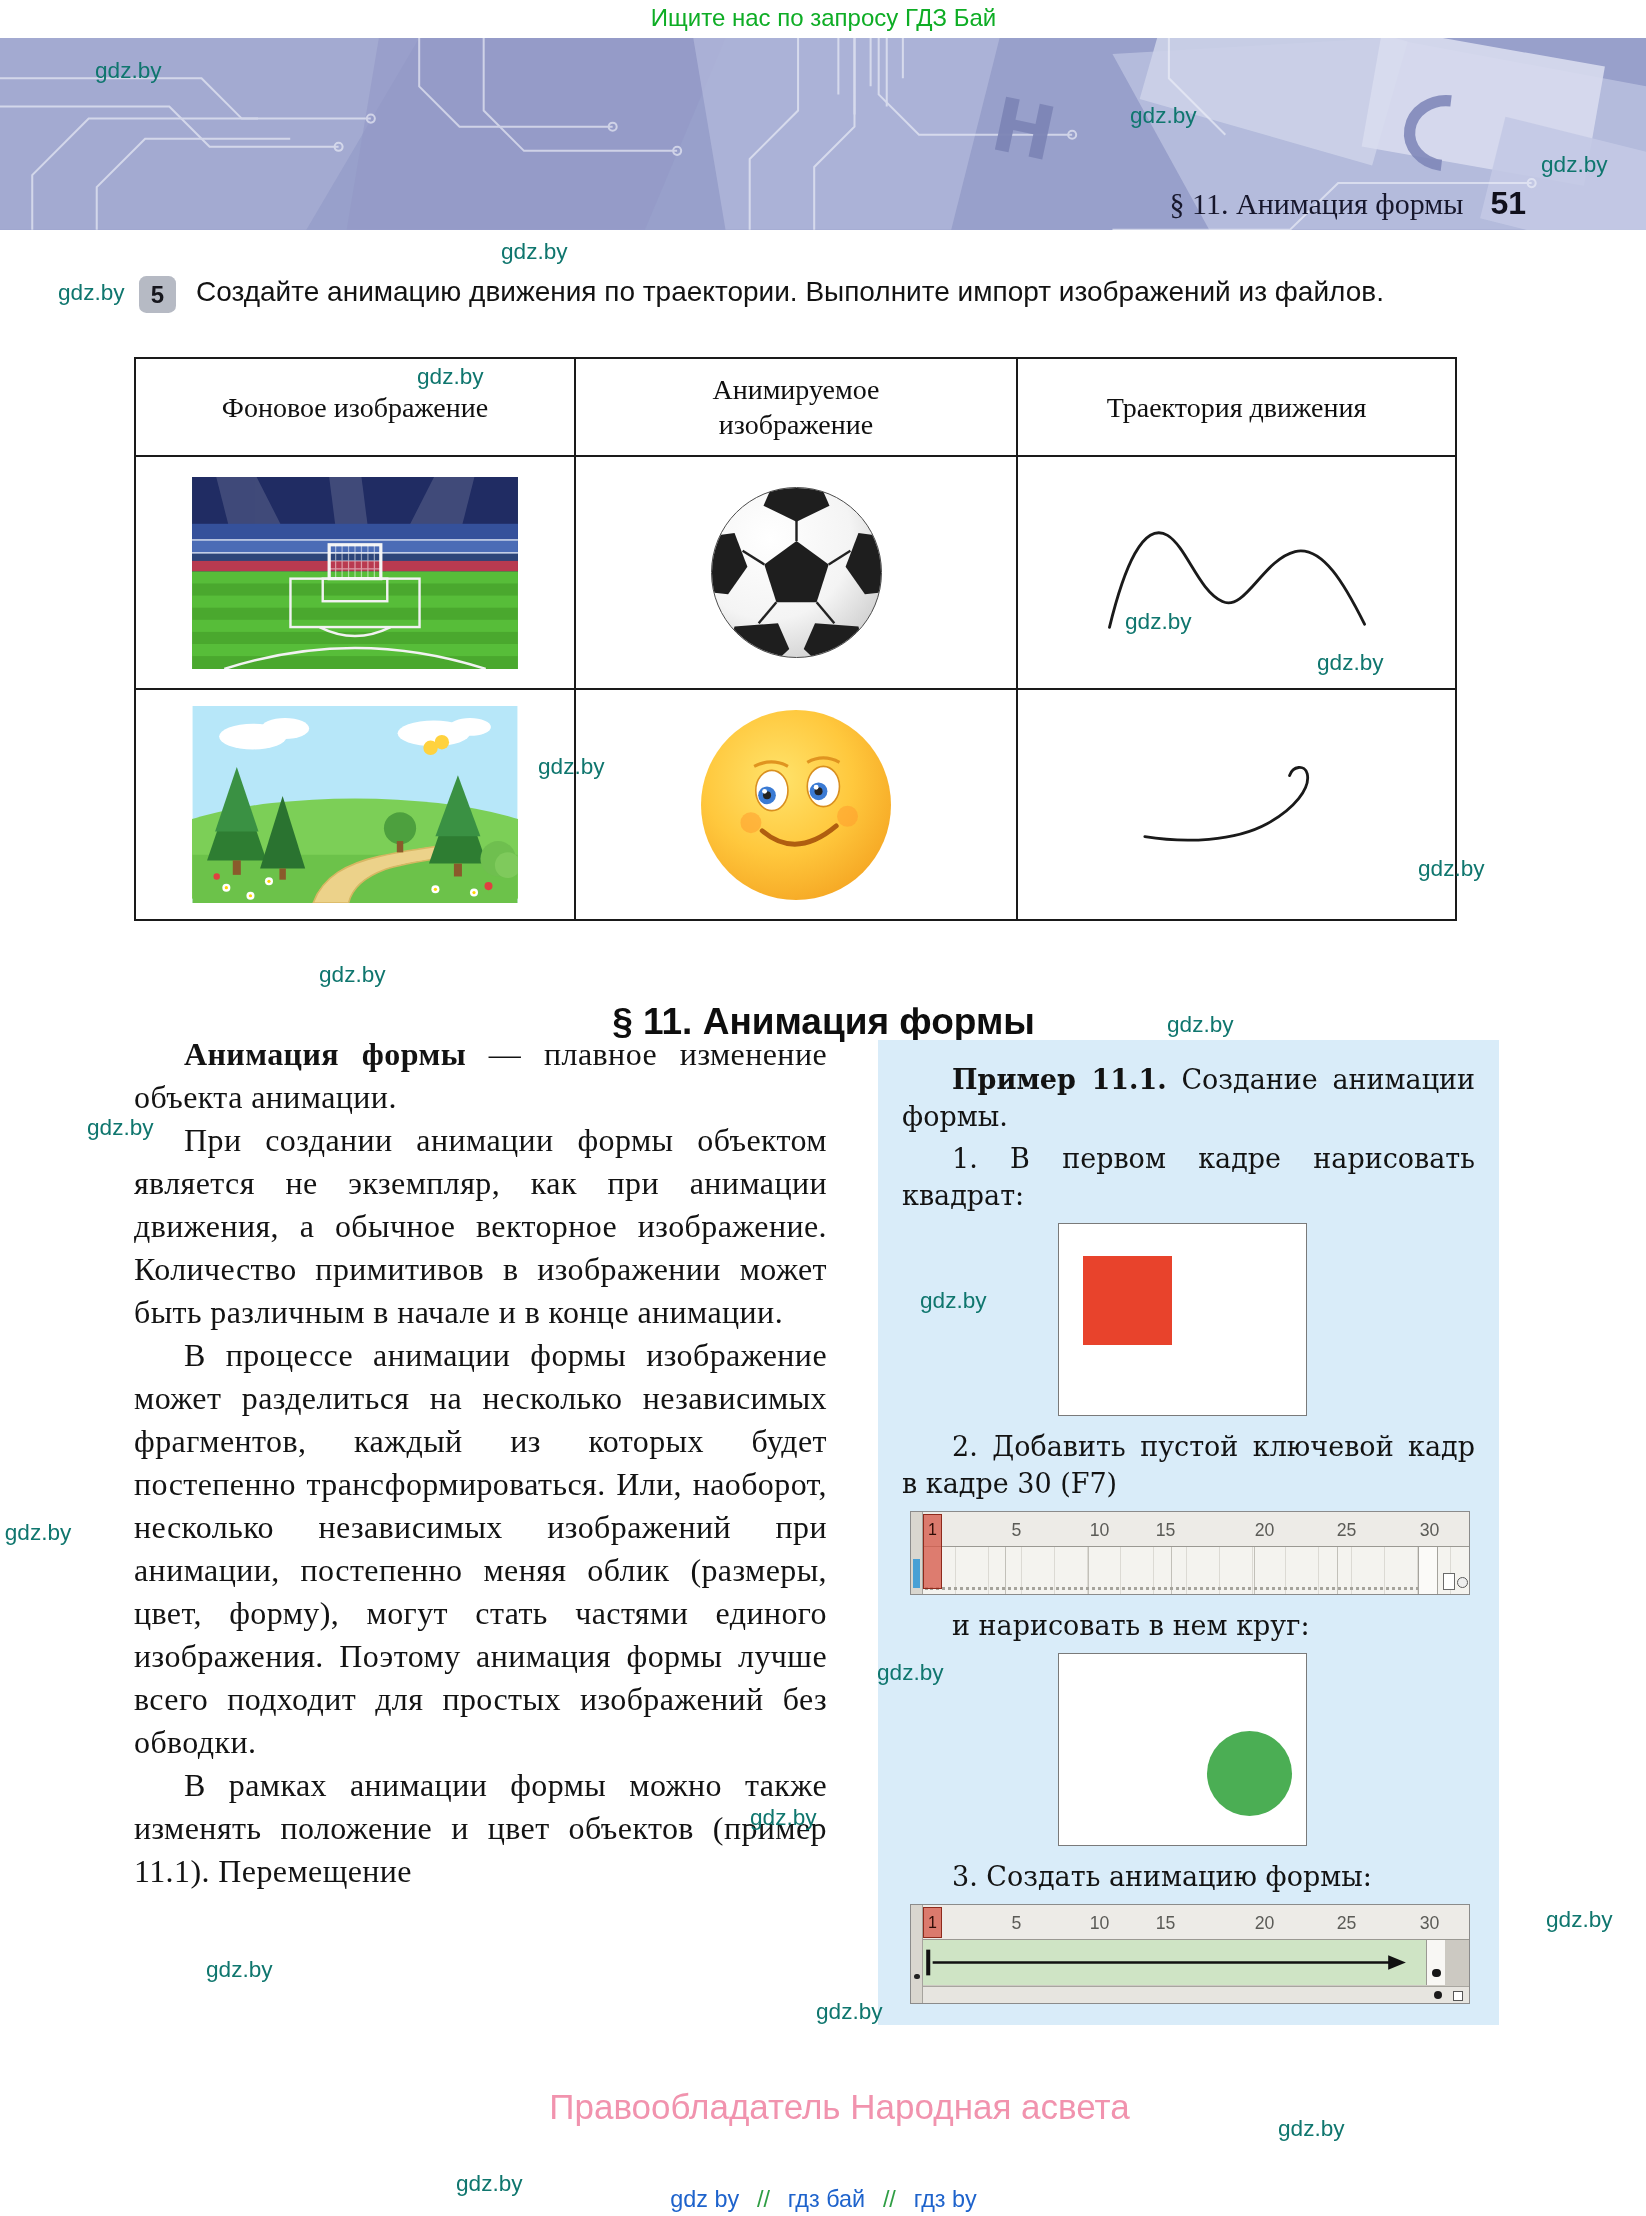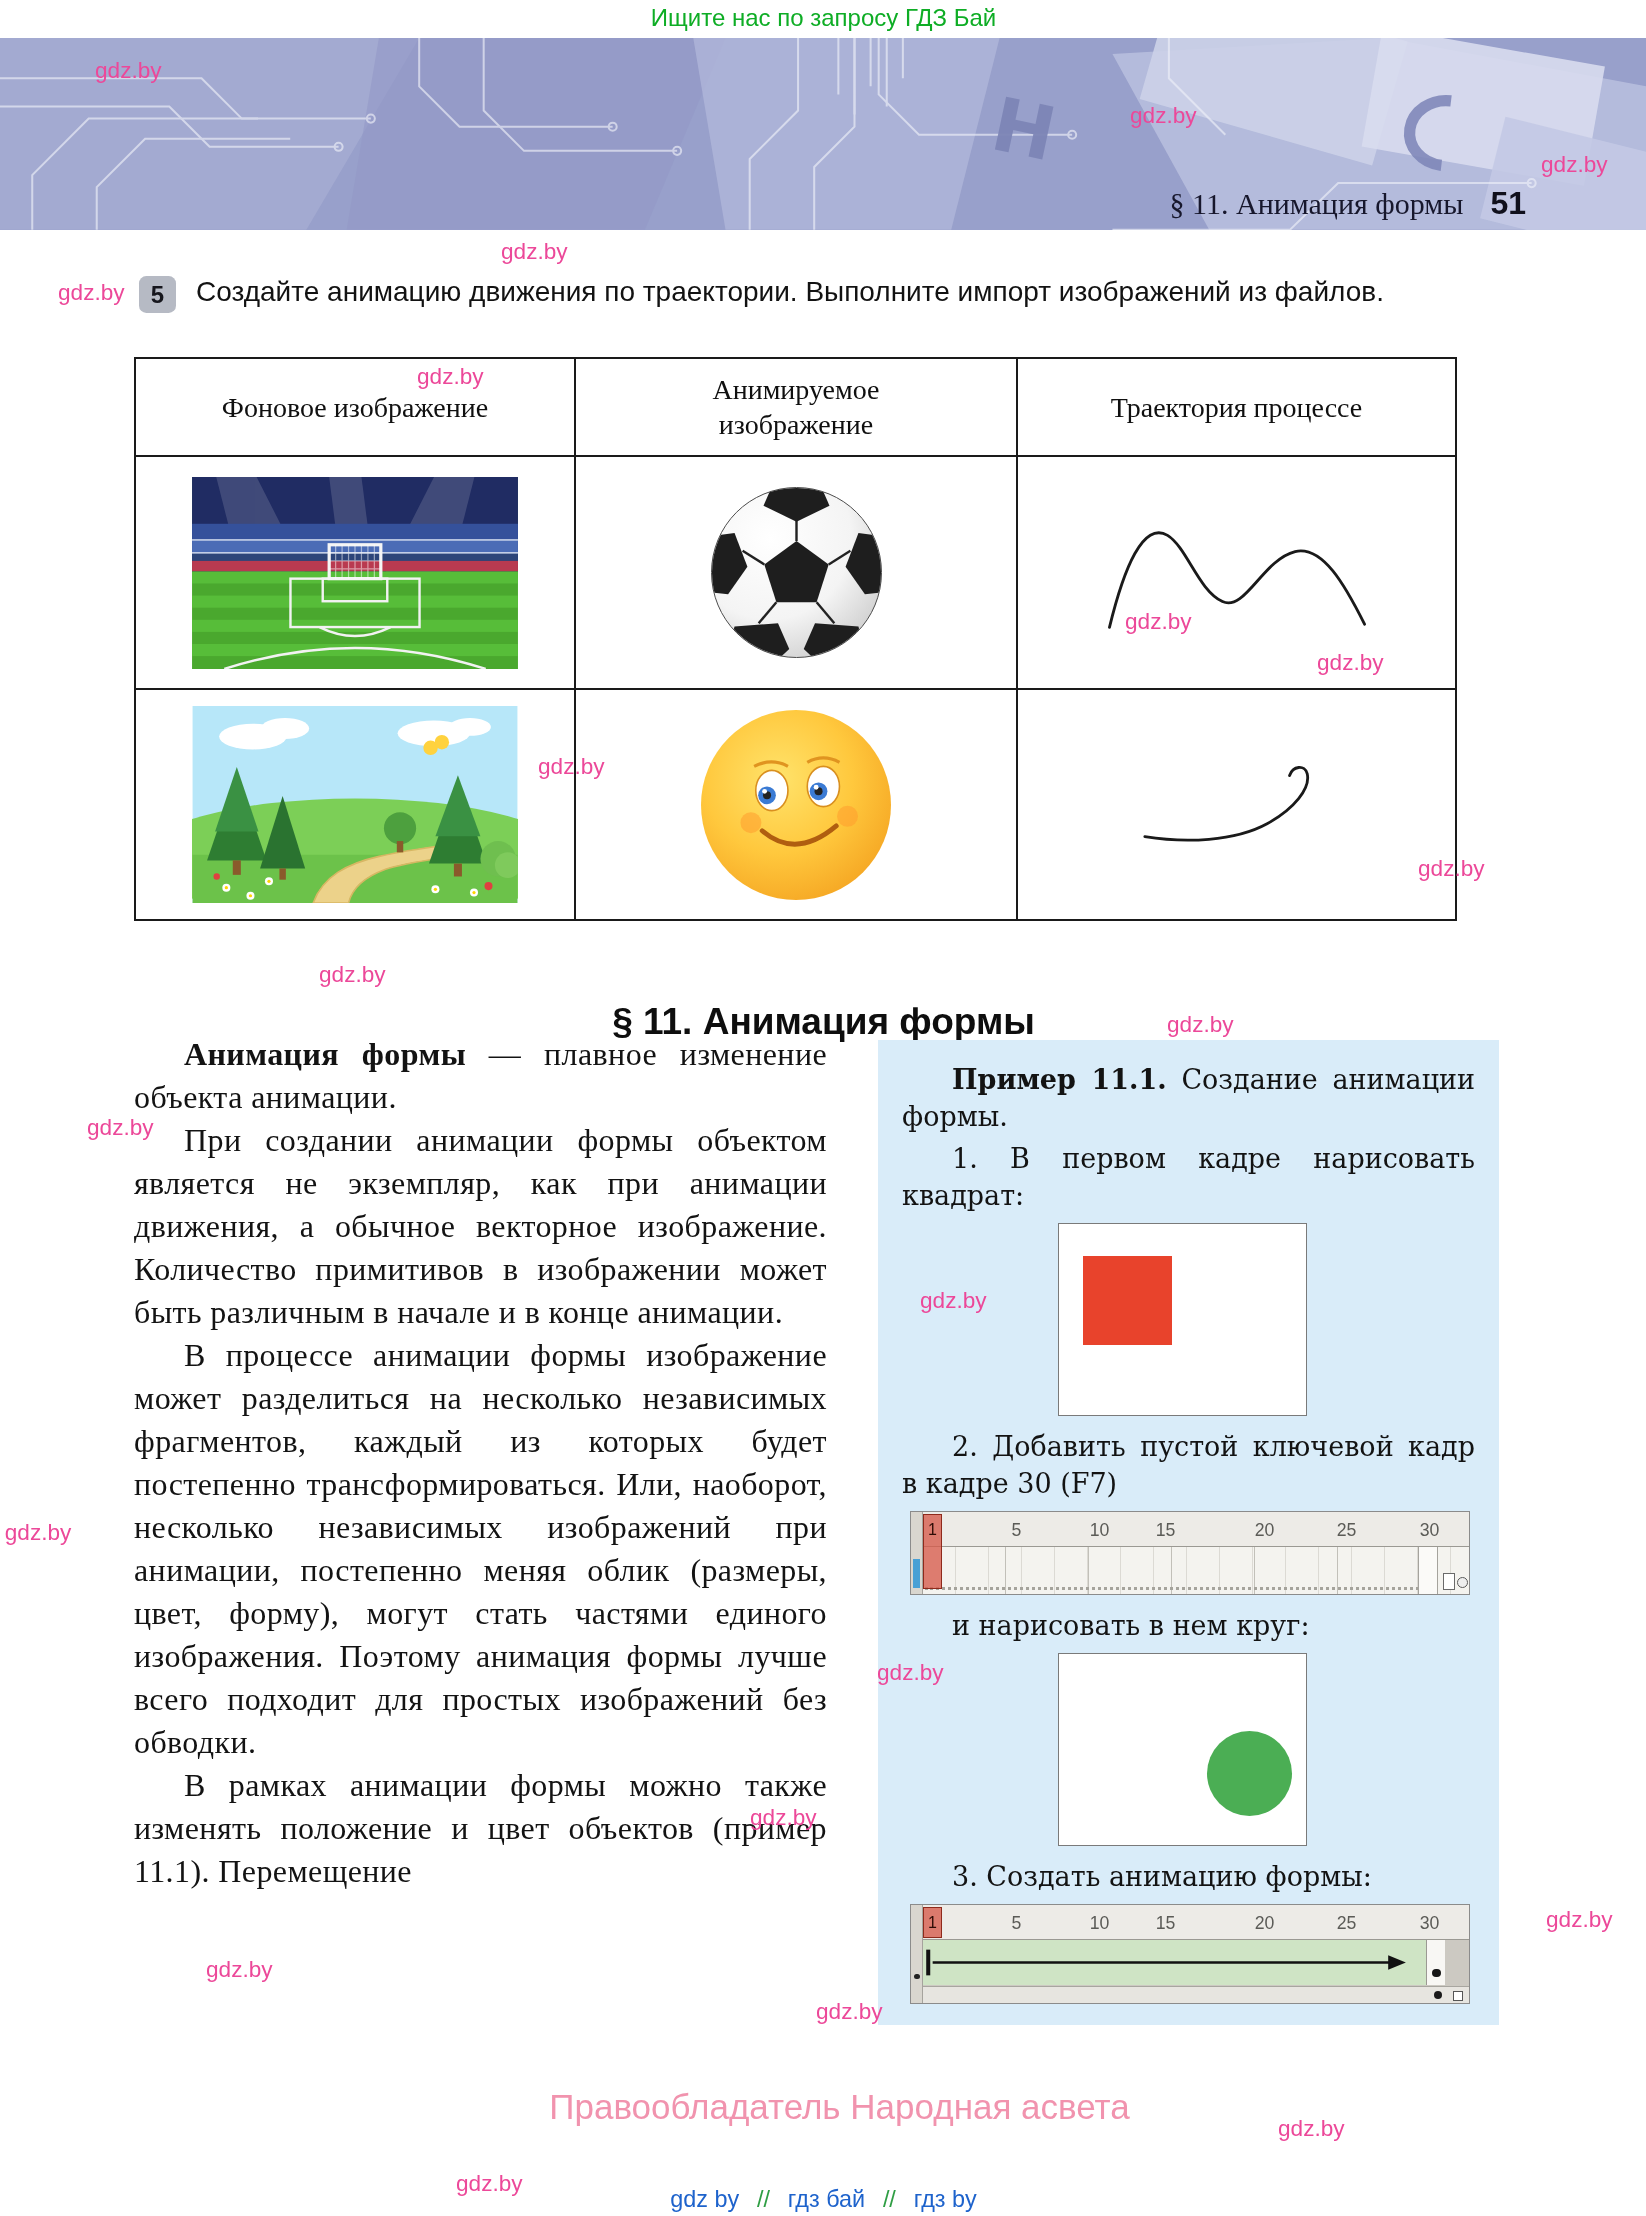--- a/index.html
+++ b/index.html
@@ -86,21 +86,21 @@
 
   
   .copyright{position:absolute;top:2087px;left:0;width:100%;text-align:center;
              font:35px "Liberation Sans",sans-serif;color:#f193ae;padding-left:16px;}
   .flinks{position:absolute;top:2186px;left:0;width:100%;text-align:center;
           font:23.4px "Liberation Sans",sans-serif;white-space:nowrap;}
   .flink{color:#1e63cc;cursor:pointer;}
   .fsep{color:#2f9e44;margin:0 11.3px;}
 
   
-  .wm{position:absolute;font:22.6px "Liberation Sans",sans-serif;color:#ec4899;white-space:nowrap;z-index:40;}
+  .wm{position:absolute;font:22.6px "Liberation Sans",sans-serif;color:#0f766e;white-space:nowrap;z-index:40;}
 </style>
 </head>
 <body>
 
 <div class="page">
 
   <div class="promo">Ищите нас по запросу ГДЗ Бай</div>
 
   <div class="banner">
     <svg viewBox="0 0 2043 238" preserveAspectRatio="none">
@@ -144,21 +144,21 @@
   <div class="task-text">Создайте анимацию движения по траектории. Выполните импорт изображений из файлов.</div>
 
   <div class="ex-table">
     <div class="th">
         <span>Фоновое изображение</span>
       </div>
     <div class="th">
         <span>Анимируемое изображение</span>
       </div>
     <div class="th">
-        <span>Траектория процессе</span>
+        <span>Траектория движения</span>
       </div>
 
     <div>
       <svg width="326" height="192" viewBox="0 0 404 238">
         <rect width="404" height="238" fill="#4aa82e"></rect>
         <rect width="404" height="118" fill="#202c63"></rect>
         <g fill="#ffffff" opacity="0.14">
           <polygon points="30,0 80,0 140,118 60,118"></polygon>
           <polygon points="170,0 210,0 225,118 185,118"></polygon>
           <polygon points="300,0 350,0 320,118 240,118"></polygon>

